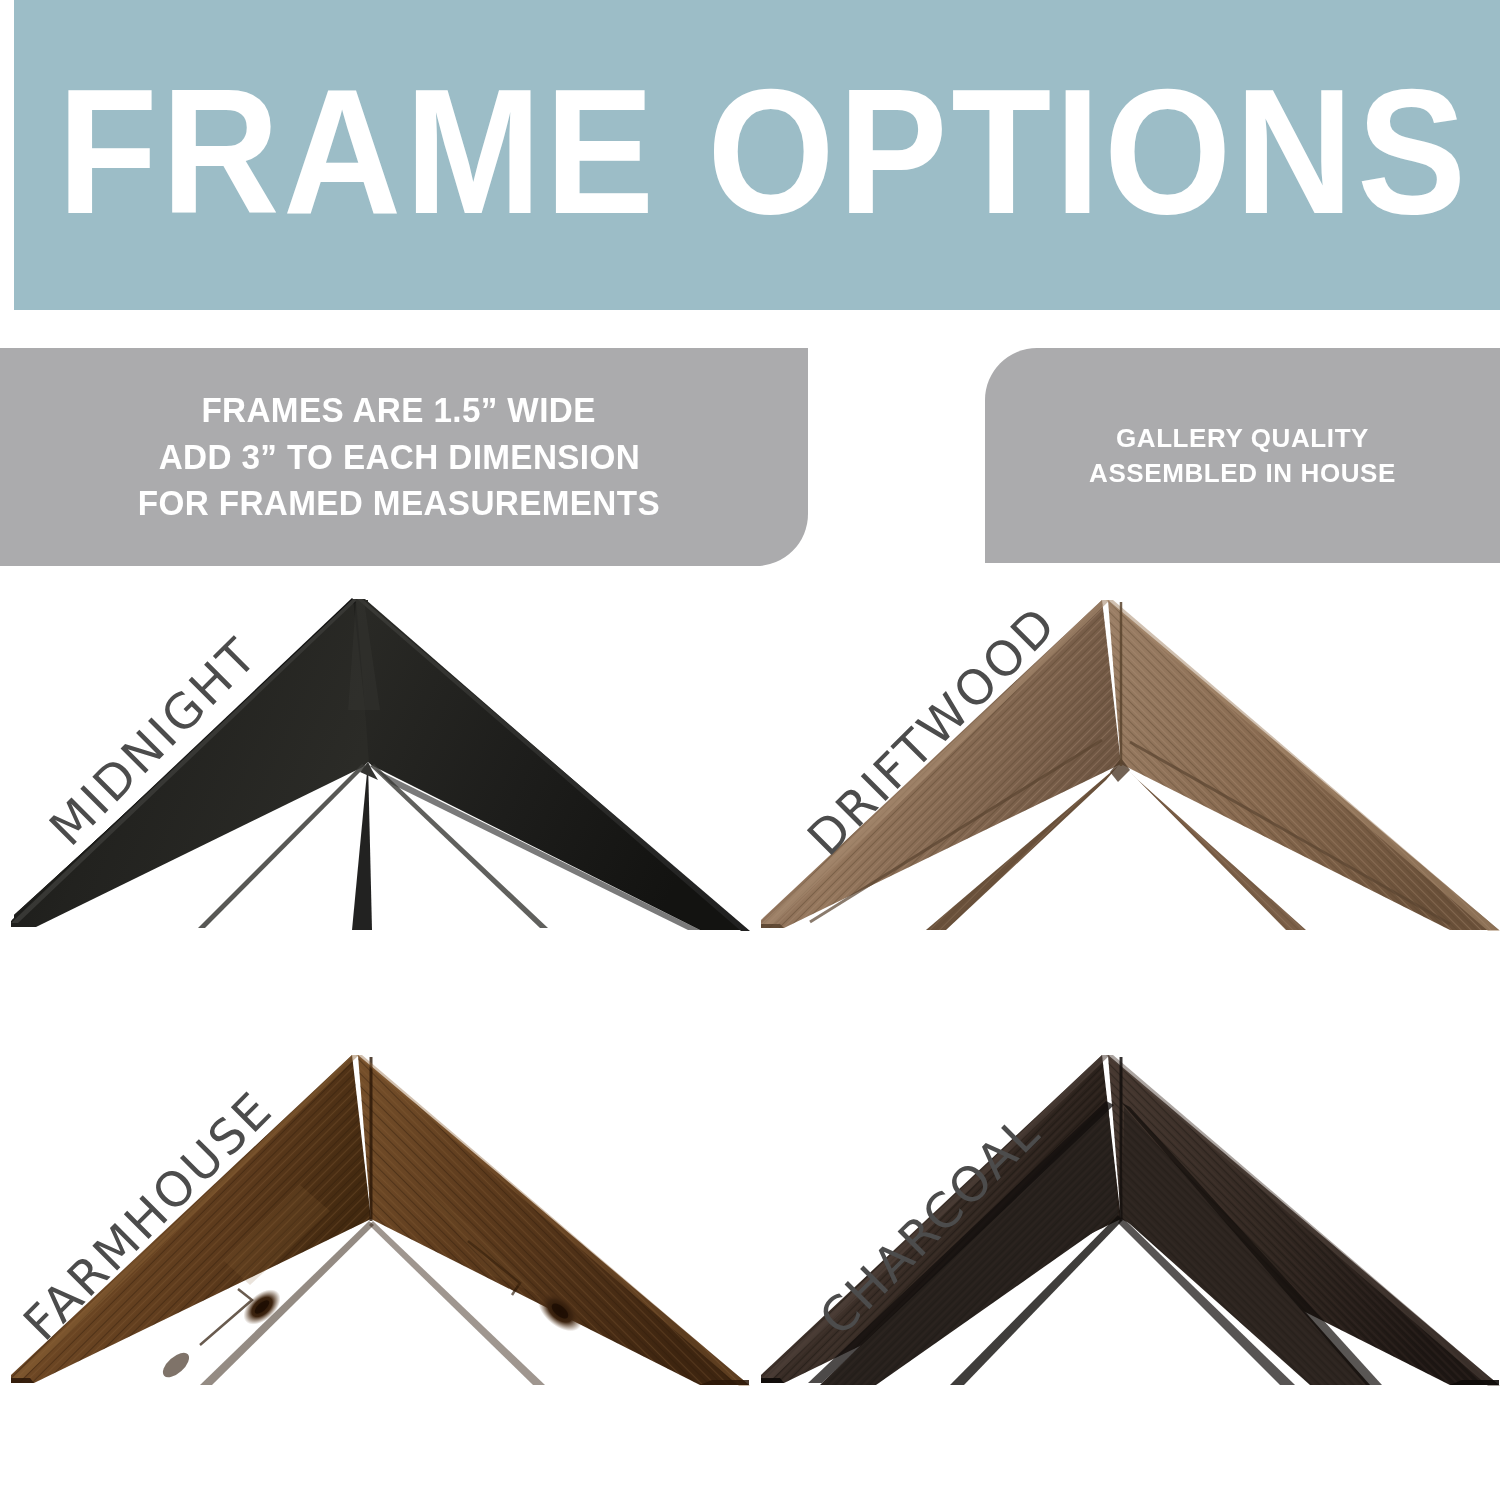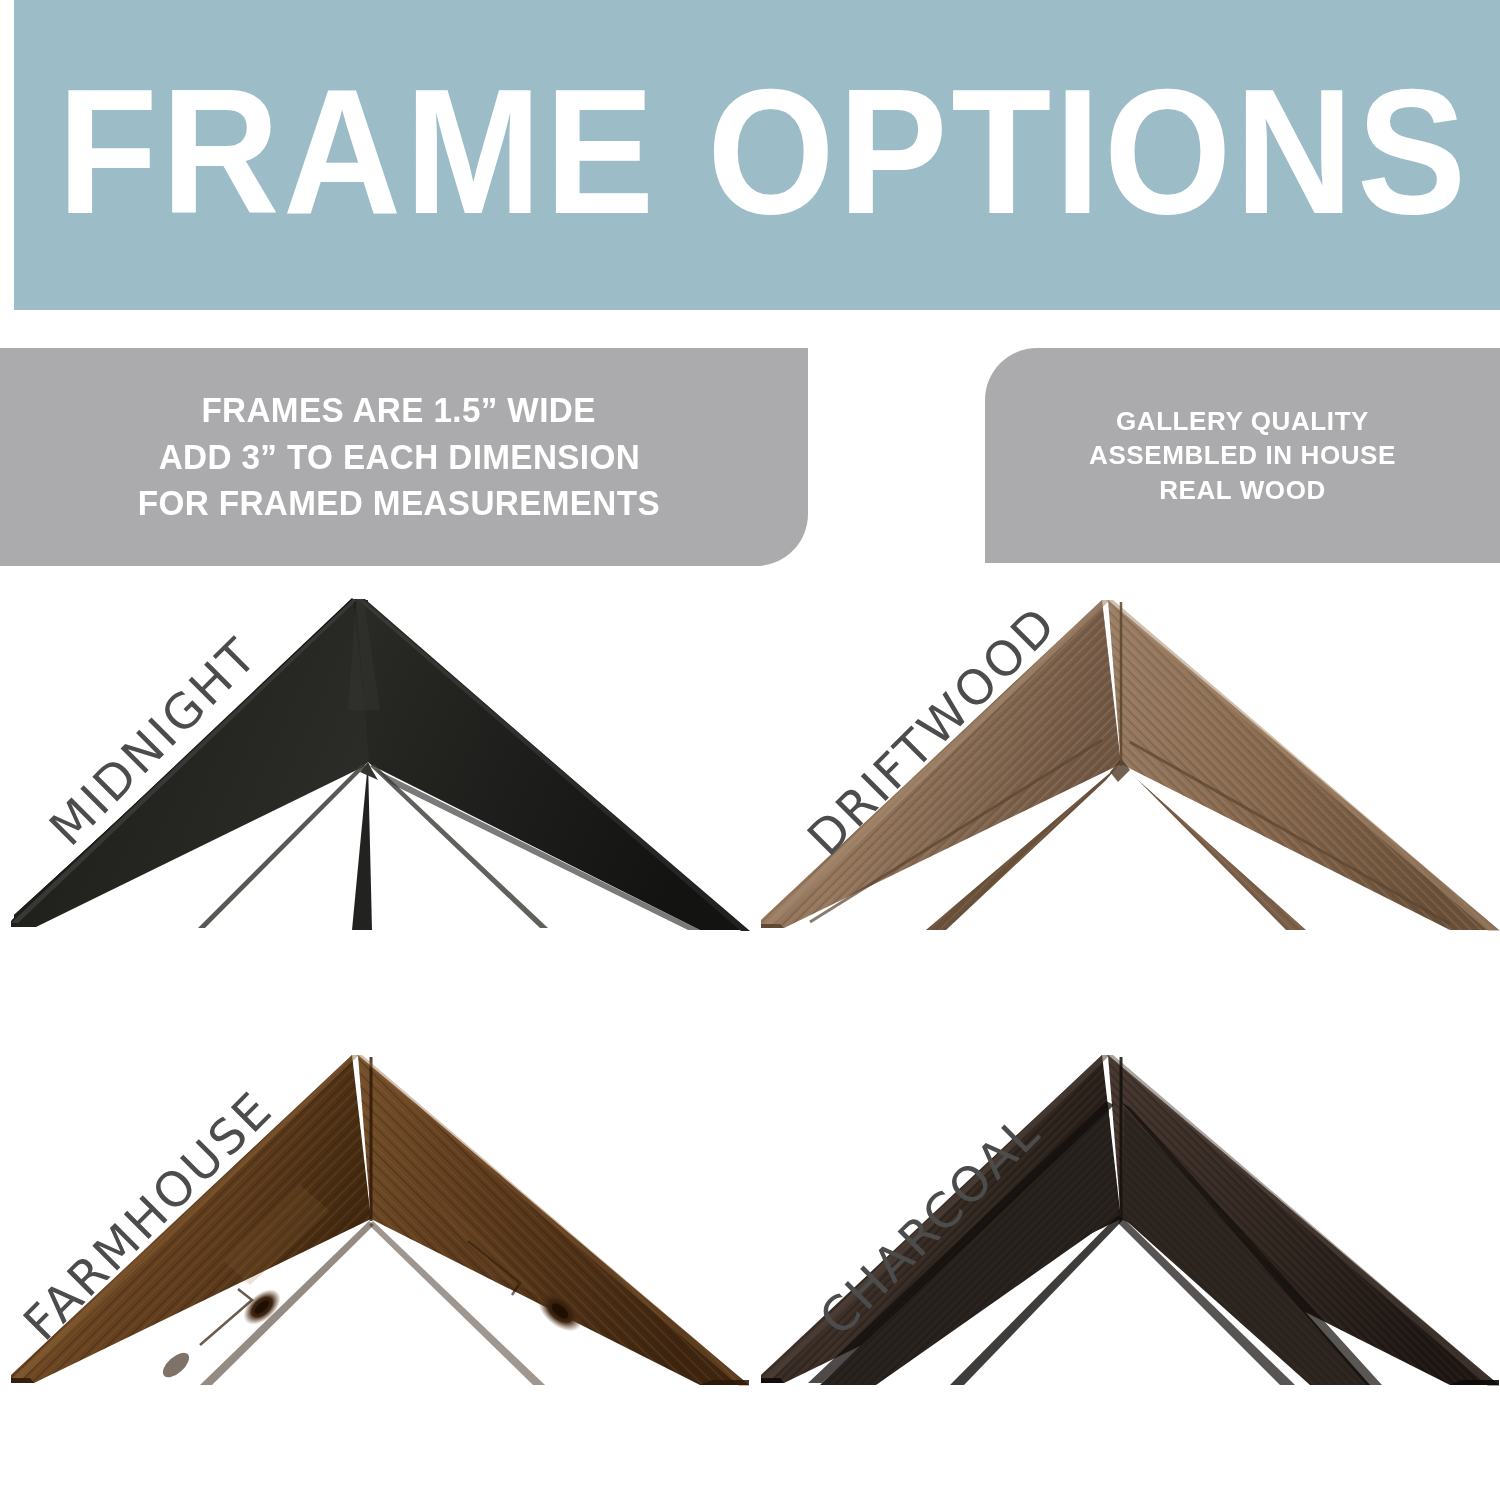--- a/index.html
+++ b/index.html
@@ -116,21 +116,20 @@
 
 <div class="banner banner-left">
   <div class="banner-line">FRAMES ARE 1.5” WIDE</div>
   <div class="banner-line">ADD 3” TO EACH DIMENSION</div>
   <div class="banner-line">FOR FRAMED MEASUREMENTS</div>
 </div>
 
 <div class="banner banner-right">
   <div class="banner-line">GALLERY QUALITY</div>
   <div class="banner-line">ASSEMBLED IN HOUSE</div>
-  <div class="banner-line">REAL WOOD</div>
 </div>
 
 <div class="frame-grid">
 
   <div class="frame-cell cell-0">
     <svg class="frame-art" viewBox="0 0 750 400" preserveAspectRatio="none">
       <defs>
         <linearGradient id="mnL" x1="0" y1="0" x2="1" y2="0.4">
           <stop offset="0%" stop-color="#161614"></stop>
           <stop offset="45%" stop-color="#22221f"></stop>

